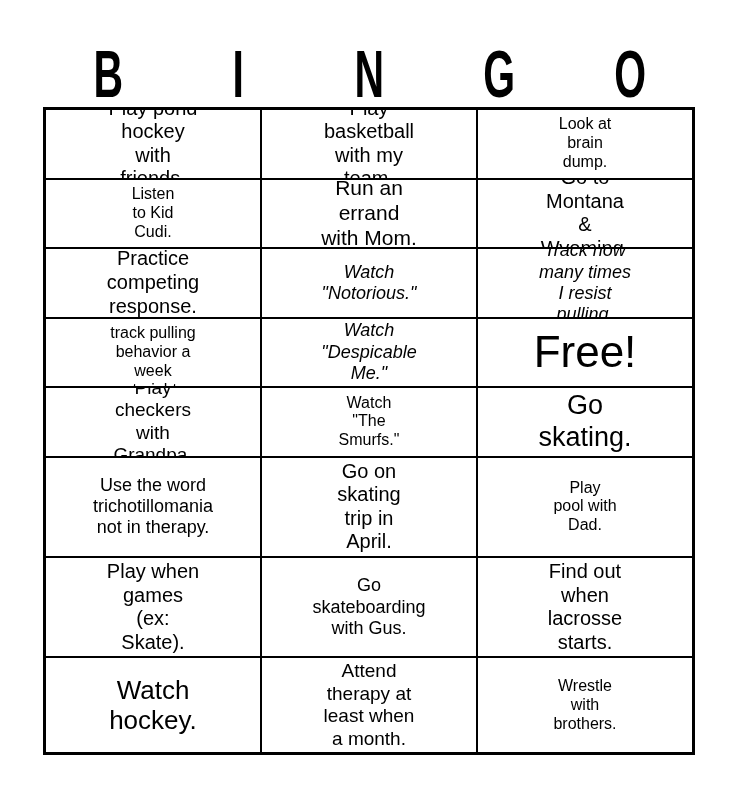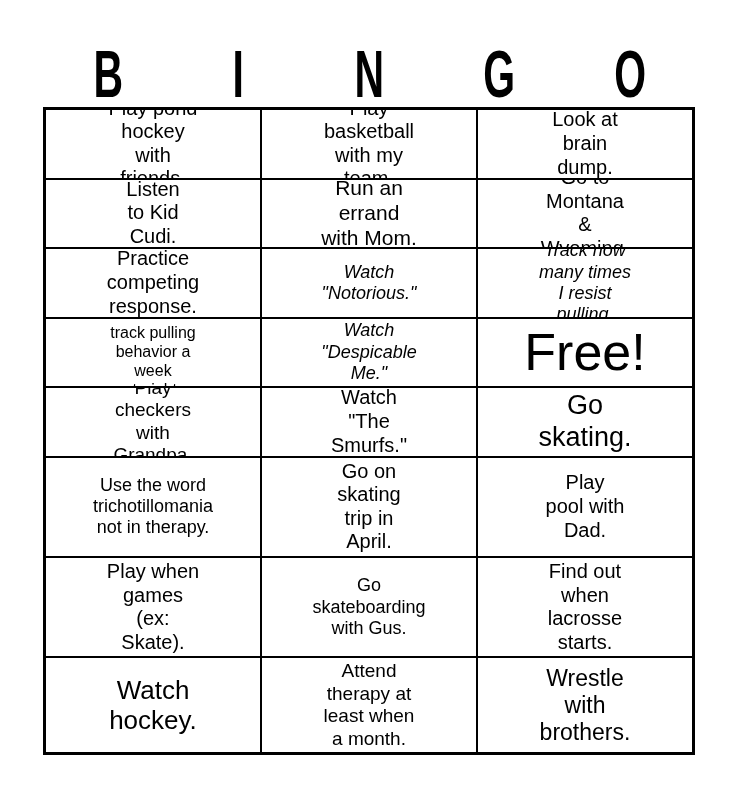--- a/index.html
+++ b/index.html
@@ -61,25 +61,25 @@
     overflow: hidden;
     cursor: pointer;
     background: #ffffff;
   }
   .fs-15 { font-size: 18px; }
   .fs-17 { font-size: 16px; }
   .fs-18 { font-size: 18px; font-style: italic; }
   .fs-19 { font-size: 19px; }
   .fs-20 { font-size: 20px; }
   .fs-21 { font-size: 21px; }
-  .fs-23 { font-size: 23px; text-align: center; }
-  .fs-24 { font-size: 20px; }
+  .fs-23 { font-size: 16px; text-align: center; }
+  .fs-24 { font-size: 16px; }
   .fs-26 { font-size: 26px; }
   .fs-27 { font-size: 27px; }
-  .fs-44 { font-size: 52px; line-height: 1; }
+  .fs-44 { font-size: 44px; line-height: 1; }
 </style>
 </head>
 <body>
 
 <div class="page">
 
   <div class="bingo-header">
     <div class="bingo-letter">B</div>
     <div class="bingo-letter">I</div>
     <div class="bingo-letter">N</div>

